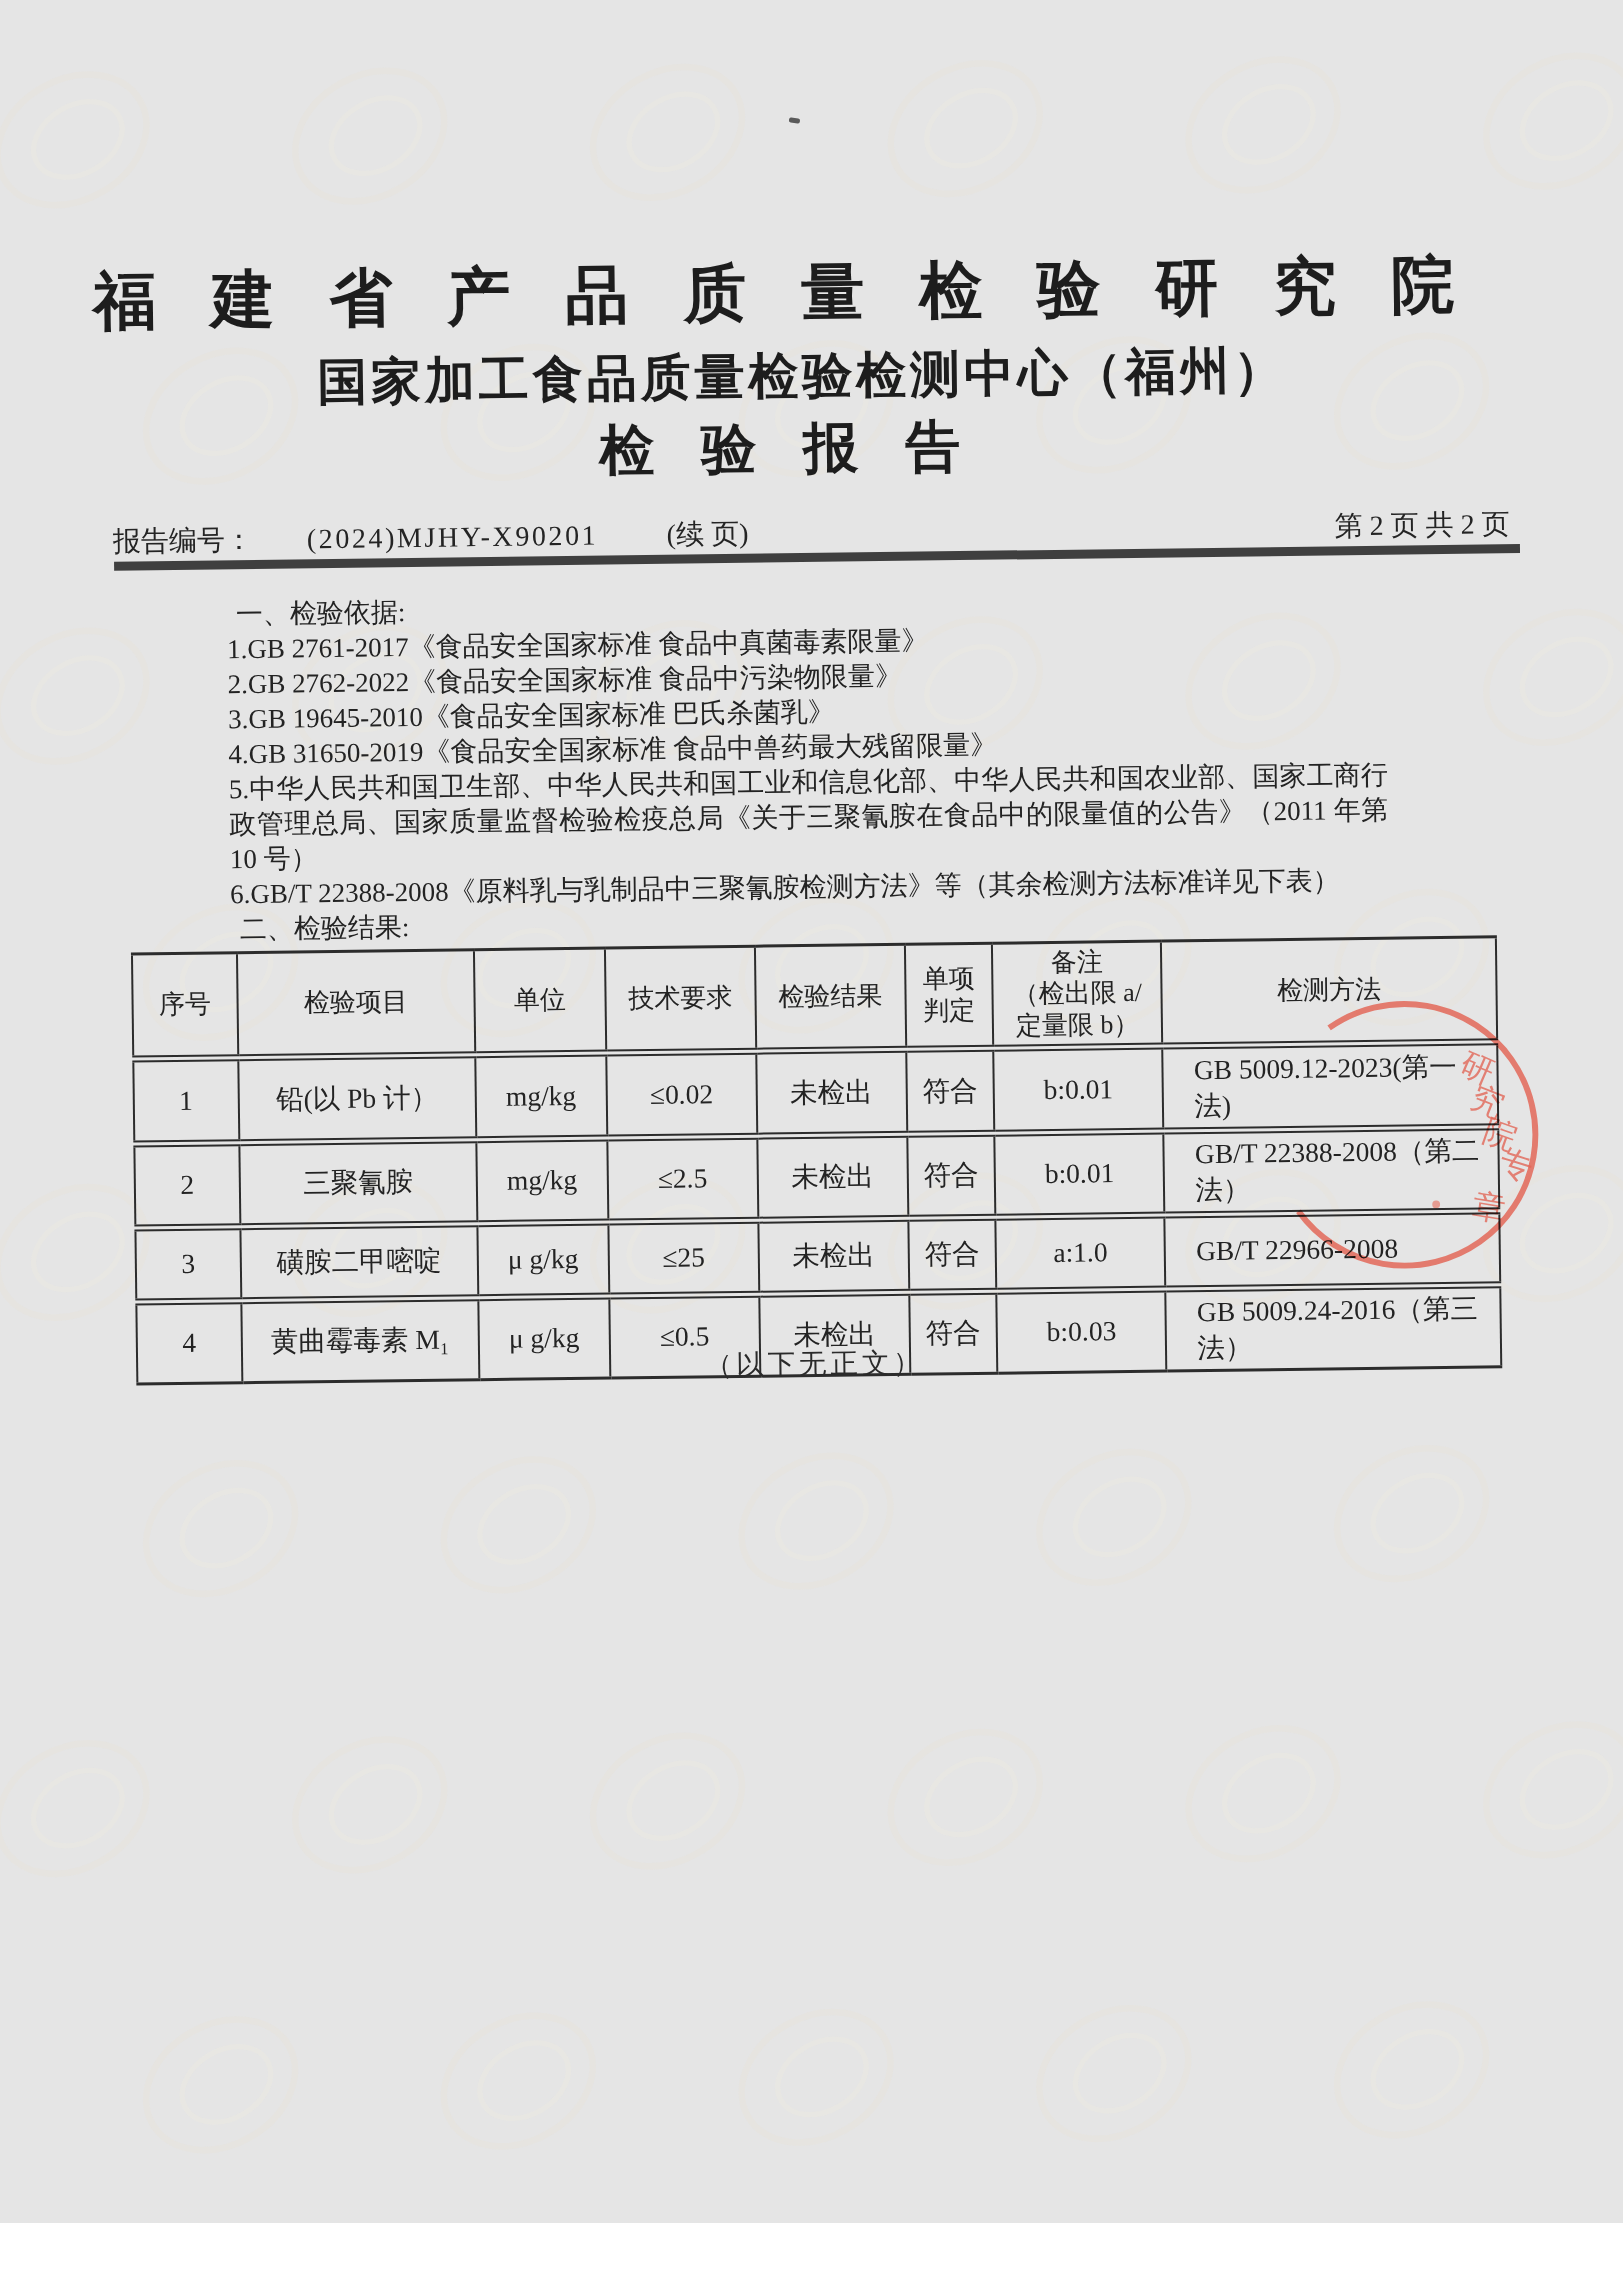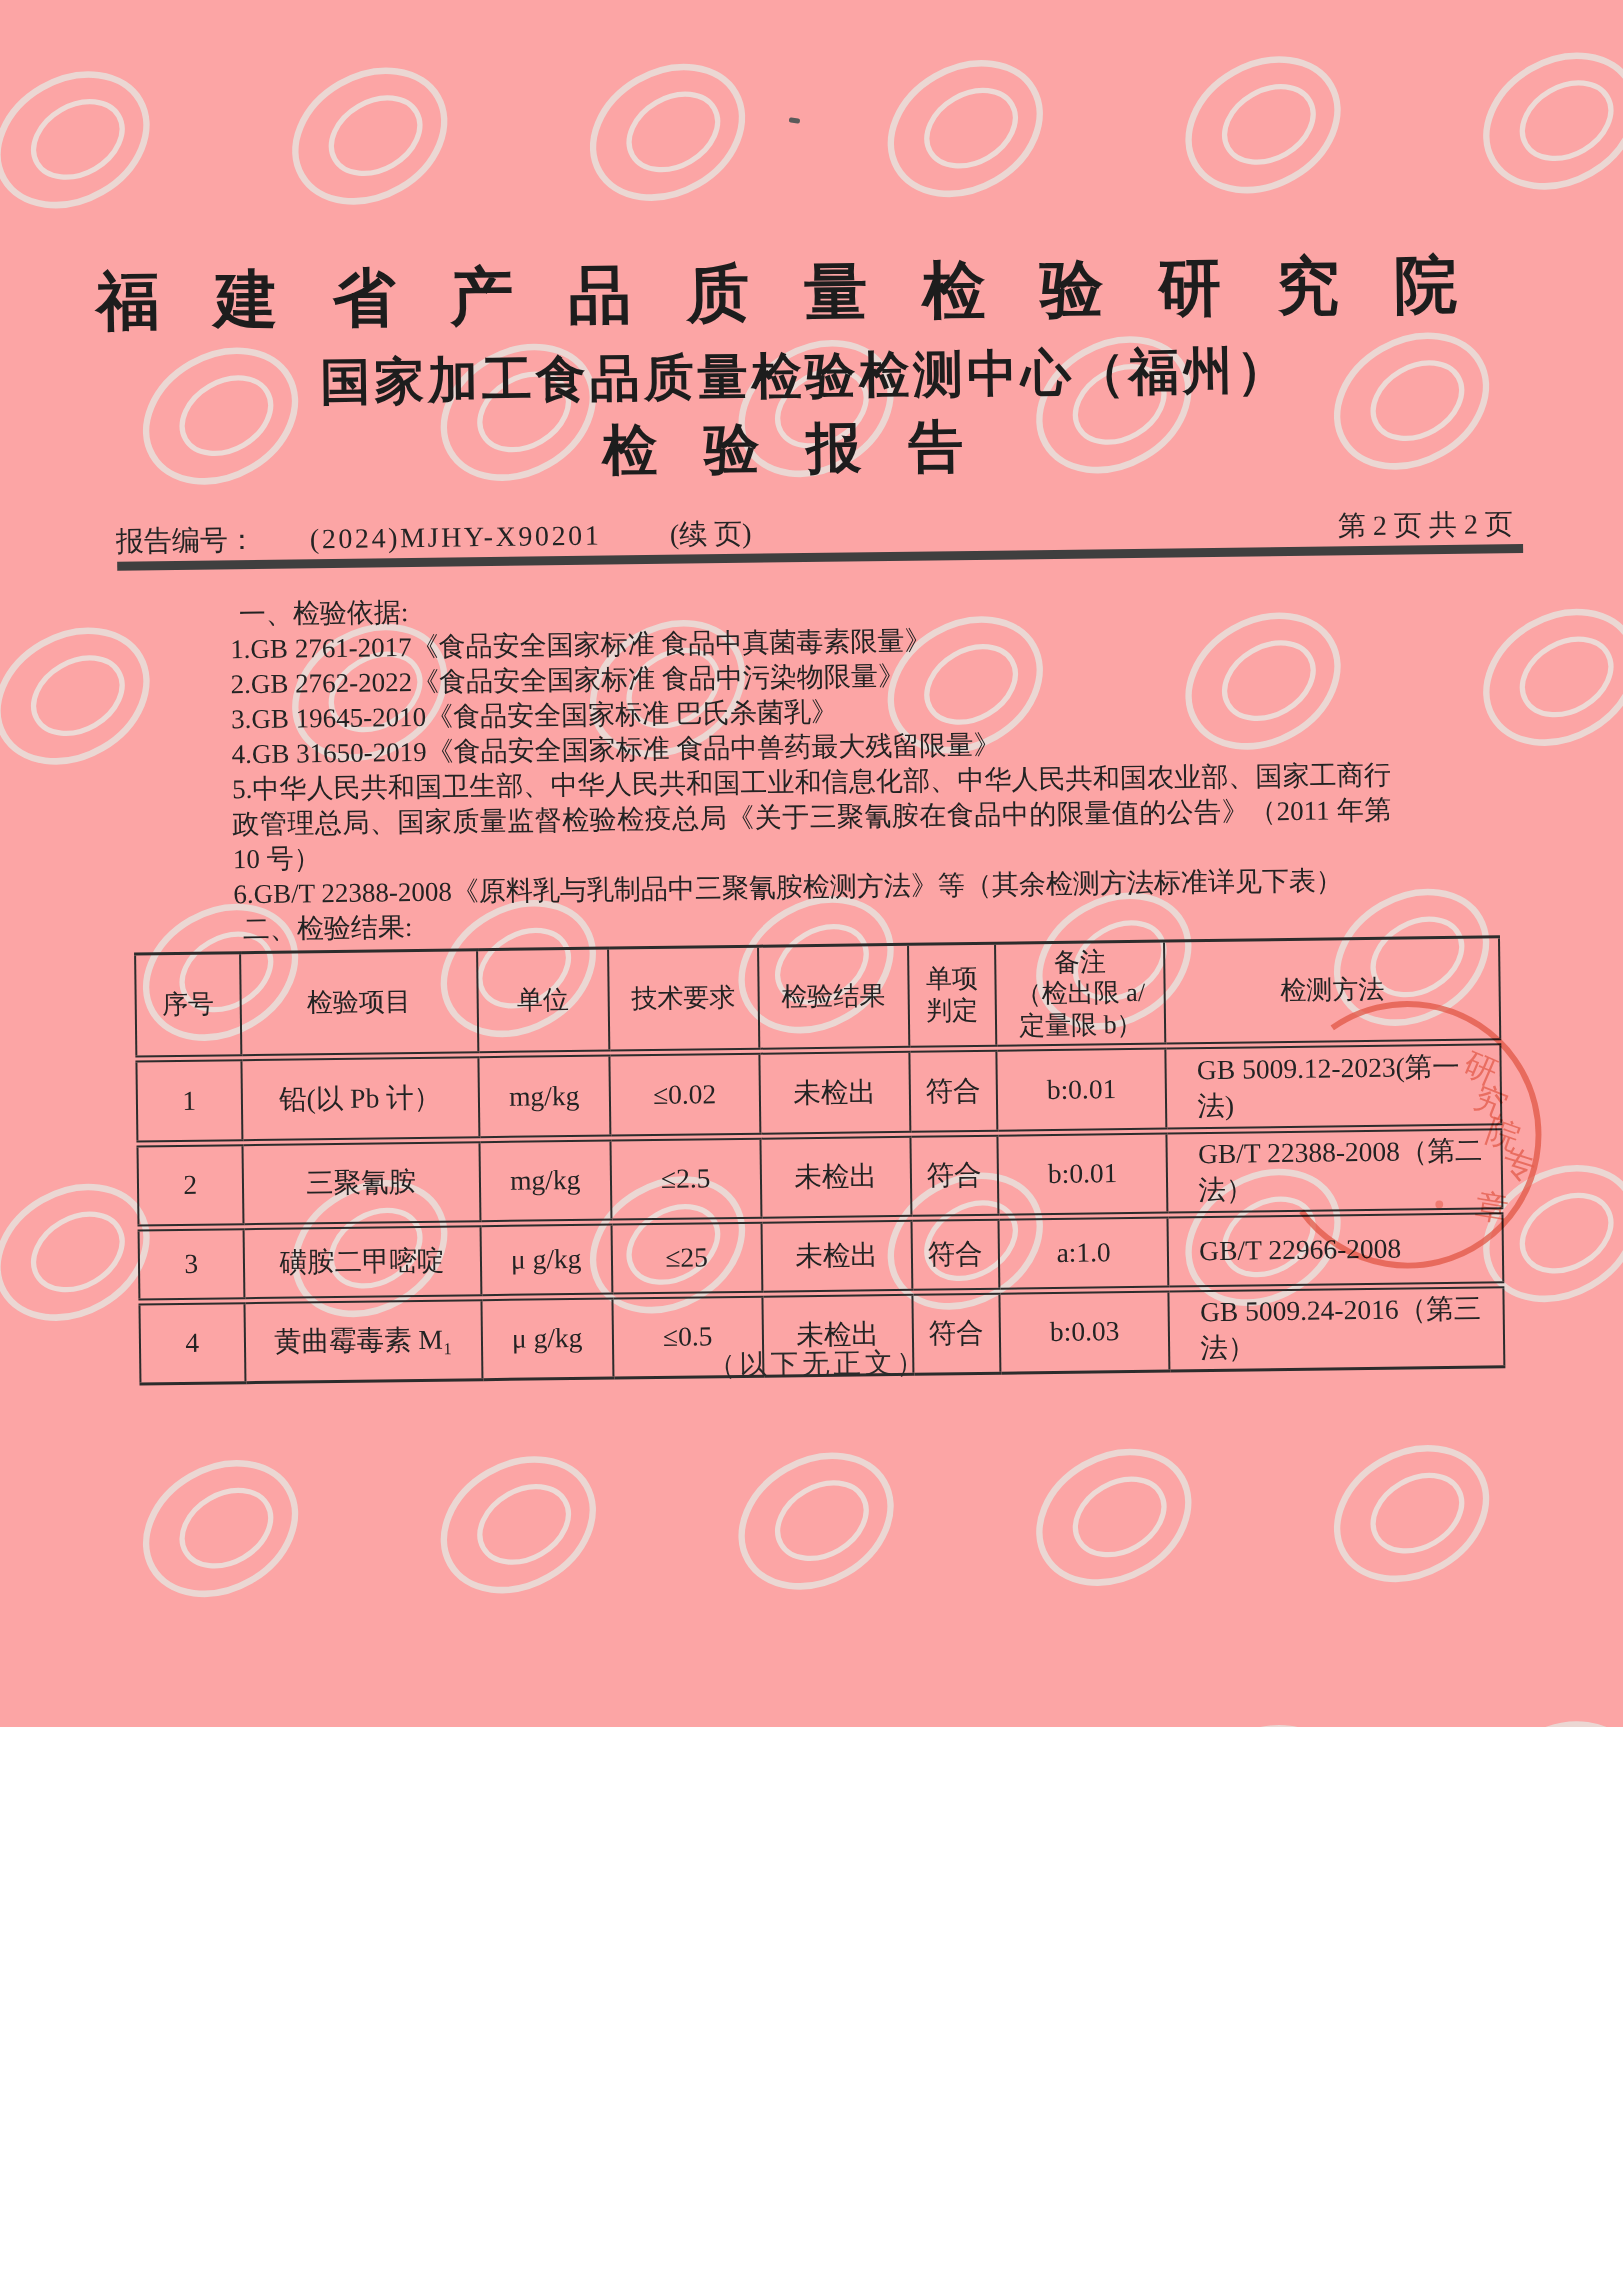--- a/index.html
+++ b/index.html
@@ -1,19 +1,19 @@
 <!DOCTYPE html>
 <html style="font-size:10.5px"><head>
 <meta charset="utf-8">
 <style>
   html,body{margin:0;padding:0;background:#ffffff;}
   .page{
     position:relative;
-    width:1623px;height:1727px;
-    background:#fca5a5;
+    width:1623px;height:2223px;
+    background:#e5e5e5;
     overflow:hidden;
     font-family:"Liberation Serif","DejaVu Serif",serif;
     color:#222;
   }
   .wm-layer{position:absolute;left:0;top:0;z-index:1;}
   .artifact-dot{
     position:absolute;left:789px;top:118px;width:10.5px;height:4.6px;
     background:#5a5a5a;border-radius:2px;transform:rotate(8deg);z-index:2;
   }
   .content{

